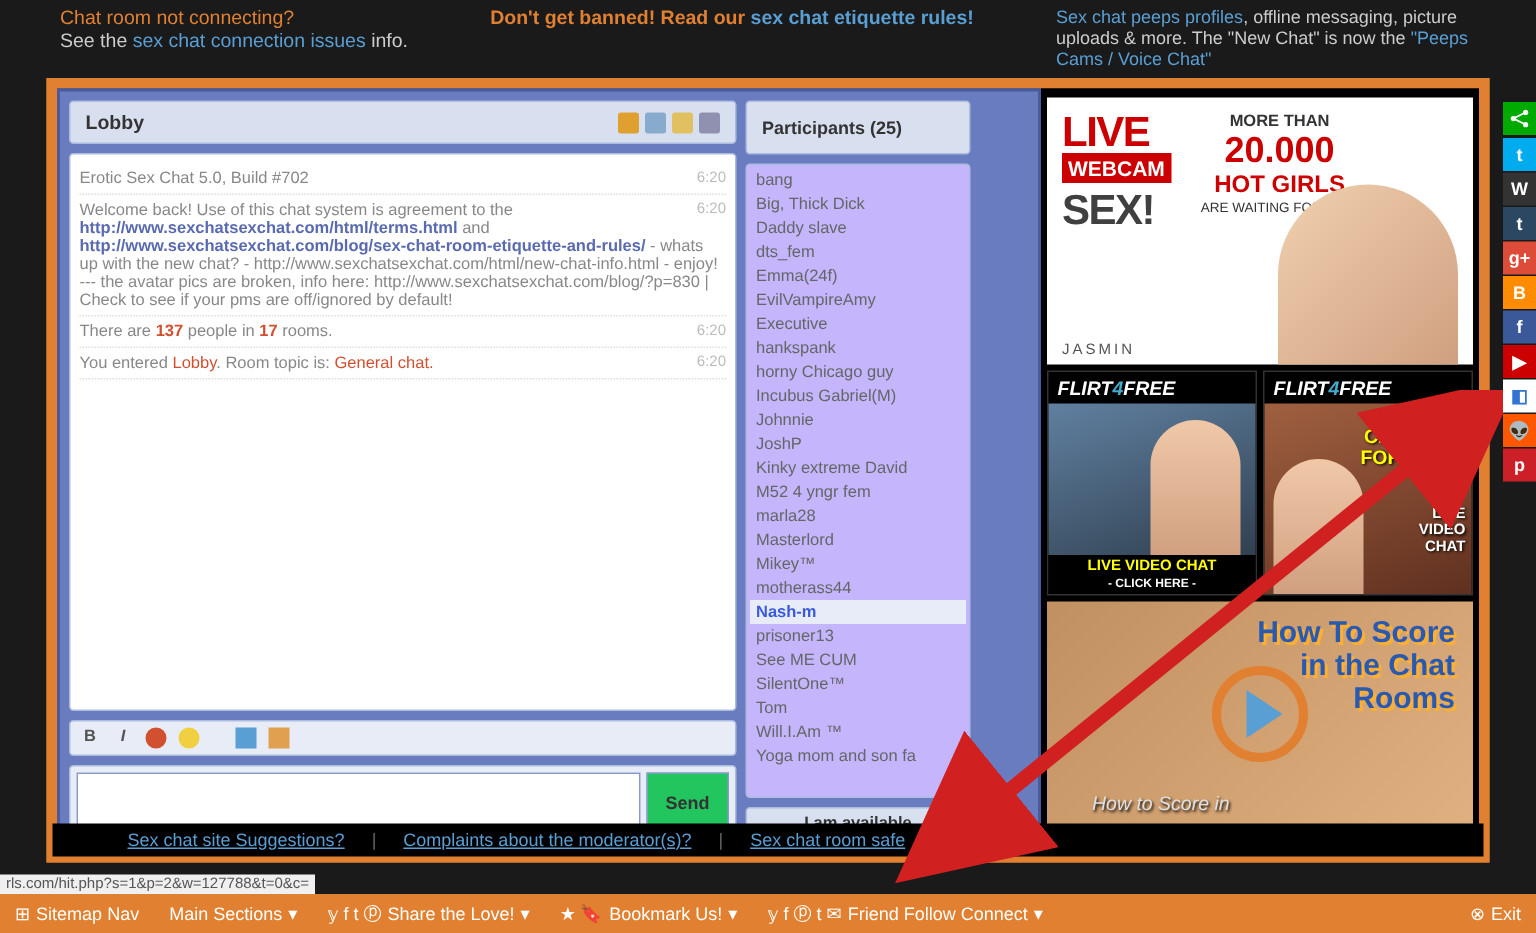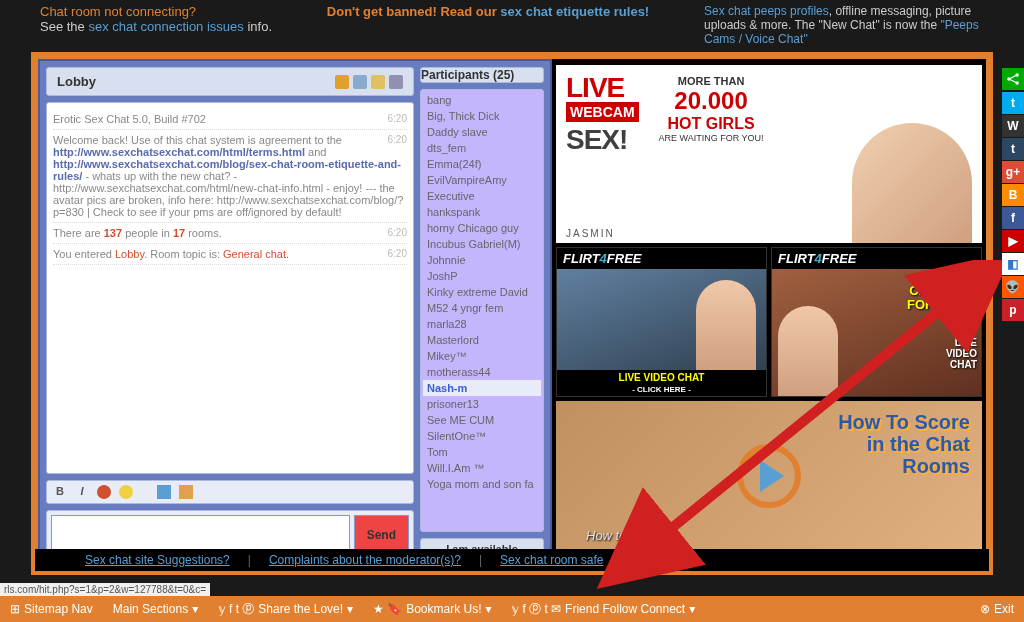--- a/index.html
+++ b/index.html
@@ -4,39 +4,39 @@
 <style>
 * { box-sizing: border-box; margin: 0; padding: 0; }
 body { font-family: Arial, Helvetica, sans-serif; background: #1a1a1a; width: 1024px; height: 622px; overflow: hidden; position: relative; font-size: 12px; }
 .top-banner { background: #1a1a1a; padding: 4px 40px 6px; display: flex; justify-content: space-between; color: #ccc; font-size: 13px; }
 .top-left { color: #e08030; }
 .top-left a, .top-center a, .top-right a { color: #5a9fd4; text-decoration: none; }
 .top-center { color: #e08030; font-weight: bold; }
 .top-right { font-size: 12px; max-width: 280px; }
 .main-frame { margin: 0 31px; border: 4px solid #e08030; background: #e08030; padding: 3px; height: 523px; position: relative; }
 .inner-area { background: #000; display: flex; height: 100%; }
-.chat-container { width: 514px; background: #6a7cc0; padding: 6px; display: flex; gap: 6px; border: 2px solid #4a5a9a; }
+.chat-container { width: 656px; background: #6a7cc0; padding: 6px; display: flex; gap: 6px; border: 2px solid #4a5a9a; }
 .chat-left { width: 445px; display: flex; flex-direction: column; gap: 6px; }
 .chat-header { background: #d8e0f0; border: 1px solid #aabbdd; padding: 6px 10px; display: flex; justify-content: space-between; align-items: center; border-radius: 3px; }
 .chat-header-title { font-weight: bold; color: #333; font-size: 13px; }
 .chat-header-icons { display: flex; gap: 4px; }
 .hdr-icon { width: 14px; height: 14px; border-radius: 2px; }
 .messages { background: #fff; border: 1px solid #aabbdd; flex: 1; padding: 6px; overflow-y: auto; font-size: 11px; color: #888; border-radius: 3px; }
 .msg { border-bottom: 1px dotted #ddd; padding: 4px 0; position: relative; }
 .msg-time { float: right; color: #bbb; font-size: 10px; }
 .msg a { color: #5a6ab0; font-weight: bold; }
 .msg .highlight-num { color: #d05030; font-weight: bold; }
 .msg .highlight-room { color: #d05030; }
 .toolbar { background: #e8ecf6; border: 1px solid #aabbdd; padding: 4px 6px; display: flex; gap: 8px; align-items: center; border-radius: 3px; }
 .tb-btn { width: 14px; height: 14px; color: #555; font-size: 11px; font-weight: bold; cursor: pointer; text-align: center; }
 .input-row { display: flex; gap: 4px; background: #e8ecf6; border: 1px solid #aabbdd; padding: 4px; border-radius: 3px; }
 .input-row textarea { flex: 1; height: 40px; border: 1px solid #8899cc; resize: none; font-size: 11px; padding: 2px; }
-.send-btn { background: #ef4444; border: 1px solid #8899cc; padding: 0 12px; font-weight: bold; color: #333; cursor: pointer; font-size: 12px; }
+.send-btn { background: #22c55e; border: 1px solid #8899cc; padding: 0 12px; font-weight: bold; color: #333; cursor: pointer; font-size: 12px; }
 .chat-right { width: 150px; display: flex; flex-direction: column; gap: 6px; }
-.participants-header { background: #d8e0f0; border: 1px solid #aabbdd; padding: 0; font-weight: bold; font-size: 12px; color: #333; border-radius: 3px; }
+.participants-header { background: #d8e0f0; border: 1px solid #aabbdd; padding: 10px; font-weight: bold; font-size: 12px; color: #333; border-radius: 3px; }
 .participants-list { background: #c4b5fd; border: 1px solid #aabbdd; flex: 1; overflow-y: auto; padding: 2px; font-size: 11px; border-radius: 3px; }
 .participant { padding: 2px 4px; color: #666; cursor: pointer; white-space: nowrap; overflow: hidden; }
 .participant.self { color: #3a5adc; font-weight: bold; background: #e8ecf8; }
 .status-select { background: #d8e0f0; border: 1px solid #aabbdd; padding: 4px; text-align: center; font-size: 11px; font-weight: bold; color: #333; cursor: pointer; border-radius: 3px; }
 .ads-area { flex: 1; padding: 6px 4px; display: flex; flex-direction: column; gap: 4px; background: #000; }
 .ad-banner1 { height: 178px; background: #fff; display: flex; position: relative; }
 .ad-left-text { padding: 10px; }
 .ad-live { font-size: 28px; font-weight: bold; color: #c00; letter-spacing: -1px; line-height: 0.9; }
 .ad-webcam { background: #c00; color: #fff; font-size: 14px; padding: 2px 4px; font-weight: bold; display: inline-block; margin: 2px 0; }
 .ad-sex { font-size: 28px; font-weight: bold; color: #404040; letter-spacing: -1px; }

